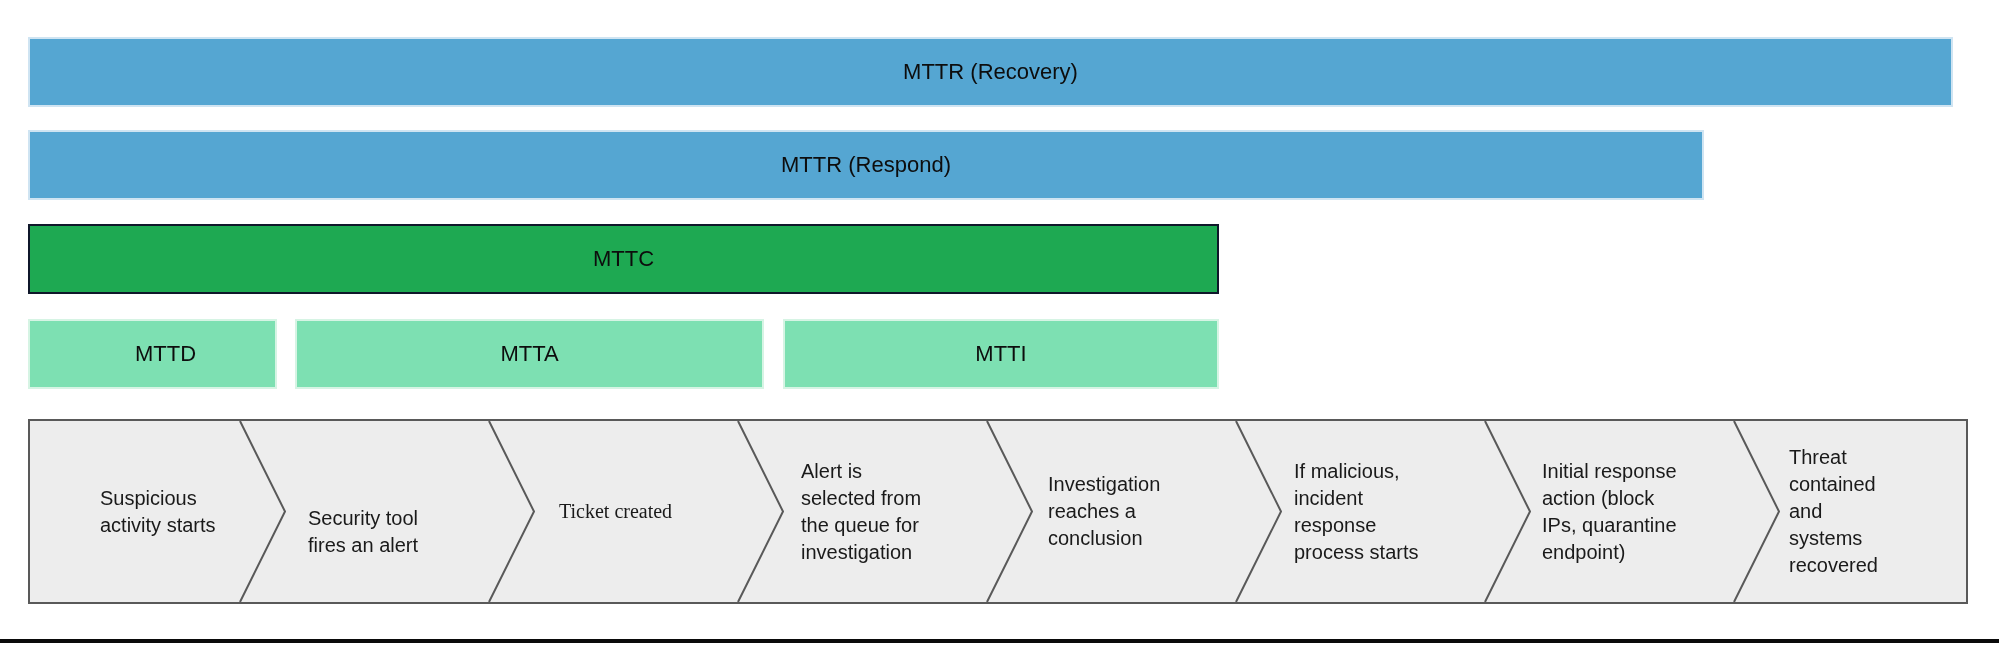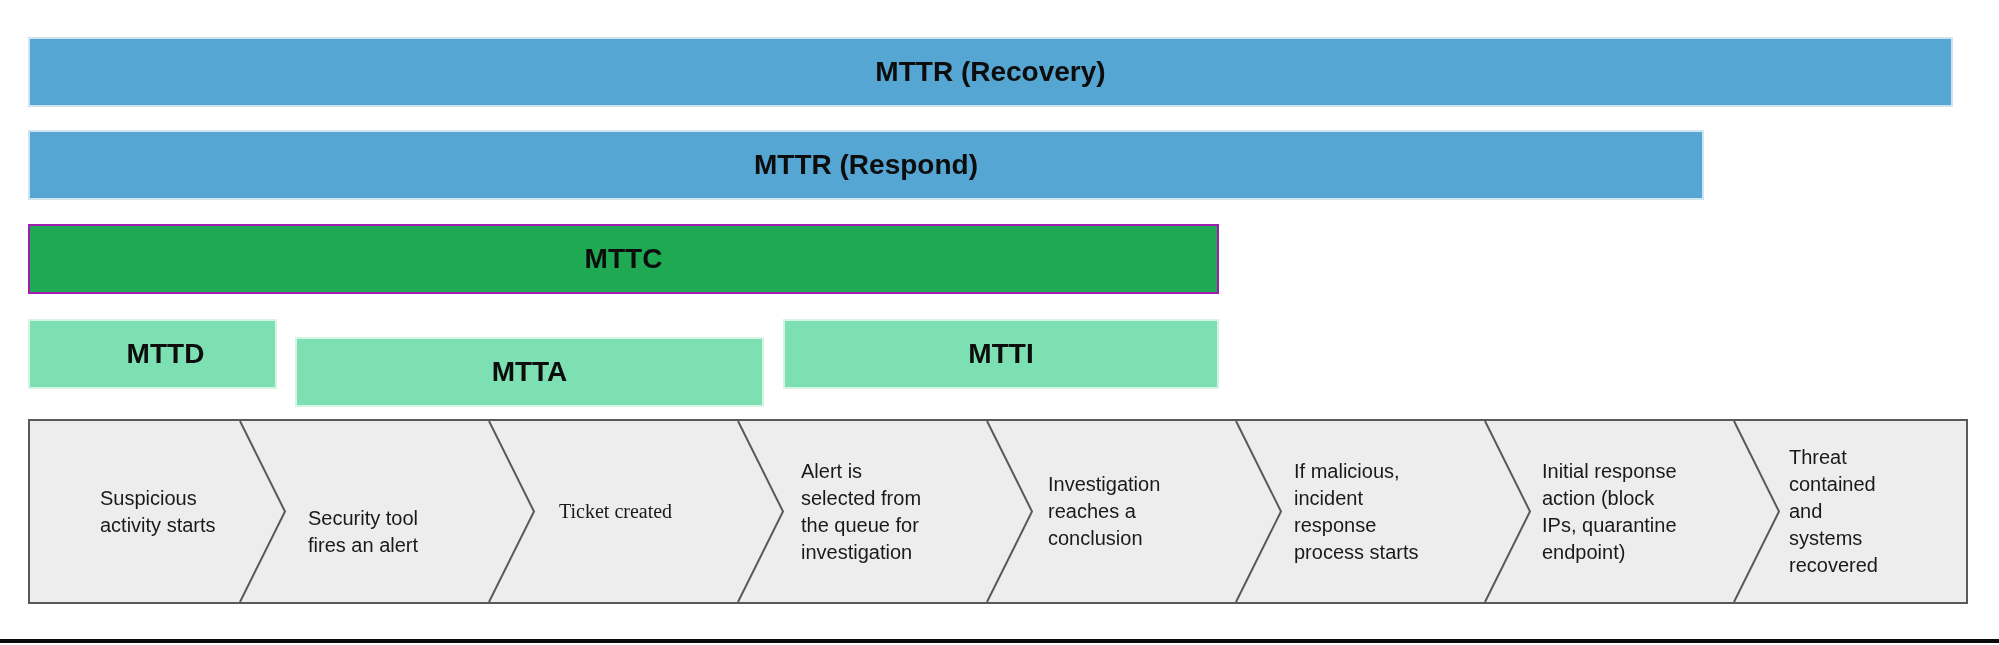--- a/index.html
+++ b/index.html
@@ -12,34 +12,34 @@
   }
   .bar {
     position: absolute;
     height: 70px;
     display: flex;
     align-items: center;
     justify-content: center;
     box-sizing: border-box;
   }
   .bar .bar-label {
-    font-size: 28px;
-    font-weight: 700;
+    font-size: 22px;
+    font-weight: 400;
     color: #0d0d0d;
     white-space: nowrap;
   }
   .bar-blue  { background: #55A6D2; border: 2px solid #cfe4f2; }
-  .bar-green { background: #1EA952; border: 2px solid #a21caf; }
+  .bar-green { background: #1EA952; border: 2px solid #0f172a; }
   .bar-lgreen{ background: #7DE0B2; border: 2px solid #d6f4e4; }
 
   #bar-recovery { left: 28px; top: 37px;  width: 1925px; }
   #bar-respond  { left: 28px; top: 130px; width: 1676px; }
   #bar-mttc     { left: 28px; top: 224px; width: 1191px; }
   #bar-mttd     { left: 28px;  top: 319px; width: 249px; padding-left: 26px; }
-  #bar-mtta     { left: 295px; top: 337px; width: 469px; }
+  #bar-mtta     { left: 295px; top: 319px; width: 469px; }
   #bar-mtti     { left: 783px; top: 319px; width: 436px; }
 
   .strip {
     position: absolute;
     left: 28px; top: 419px;
     width: 1940px; height: 185px;
     background: #EDEDED;
     border: 2px solid #595959;
     box-sizing: border-box;
   }

